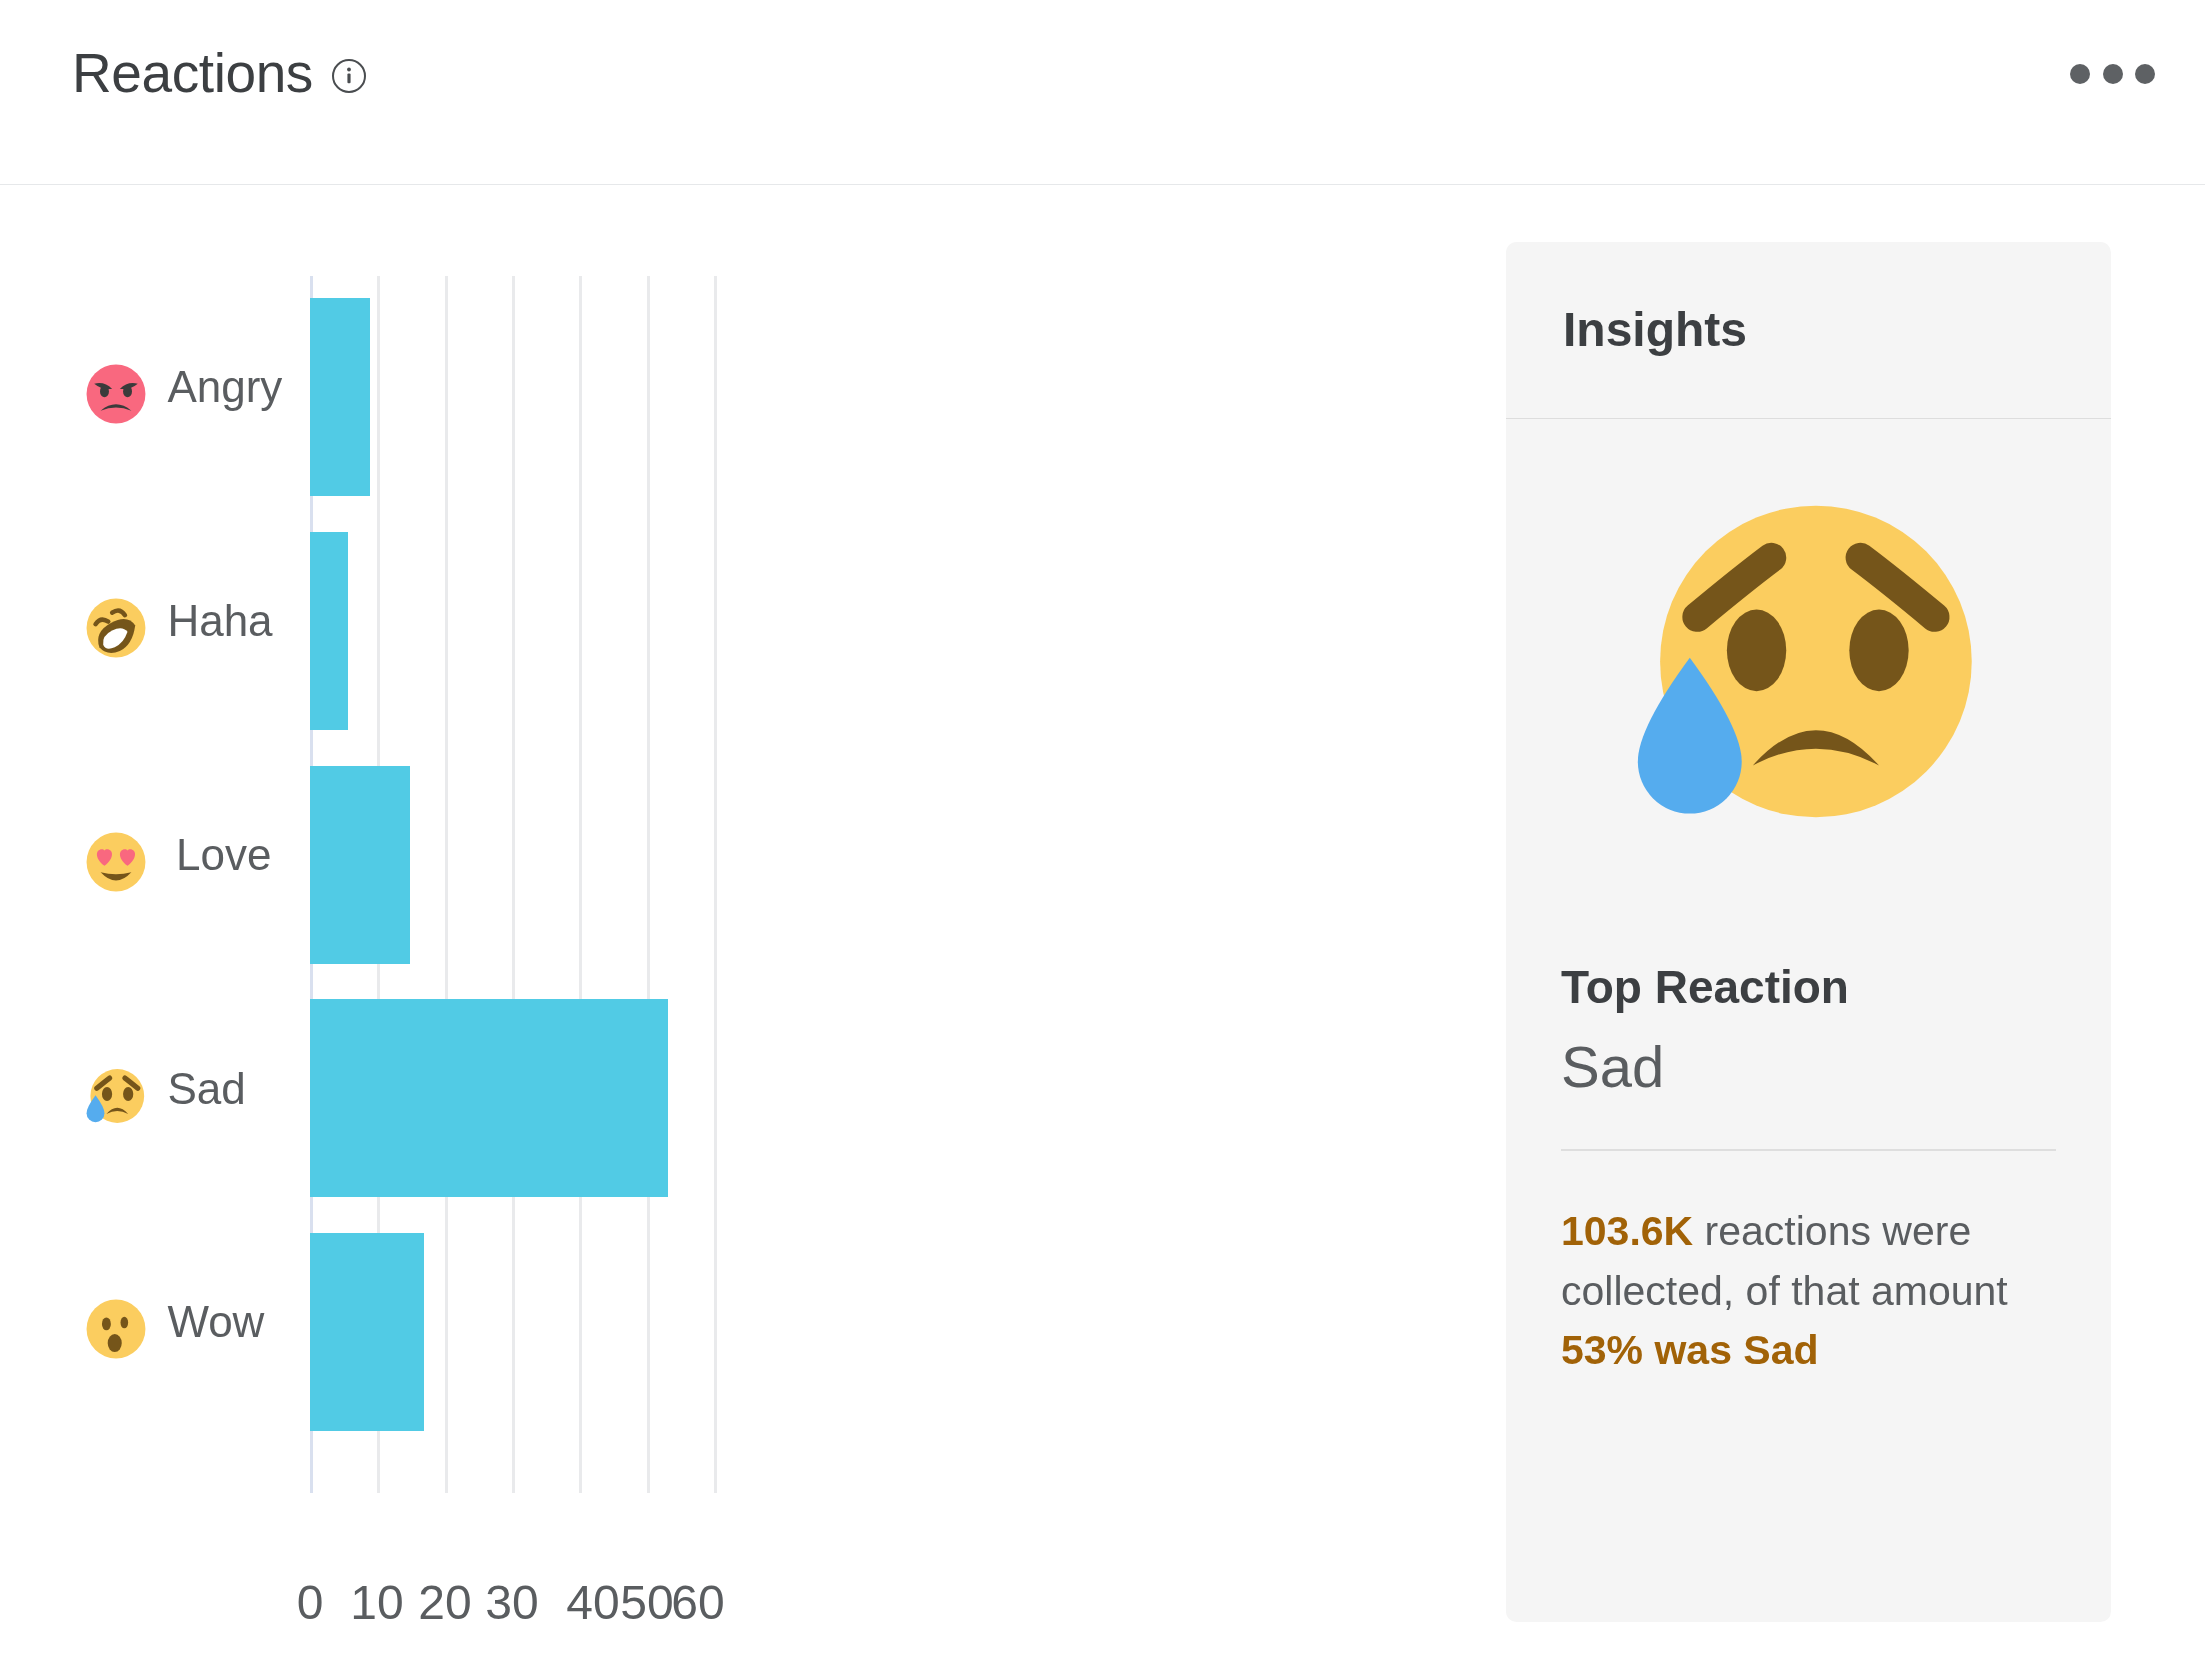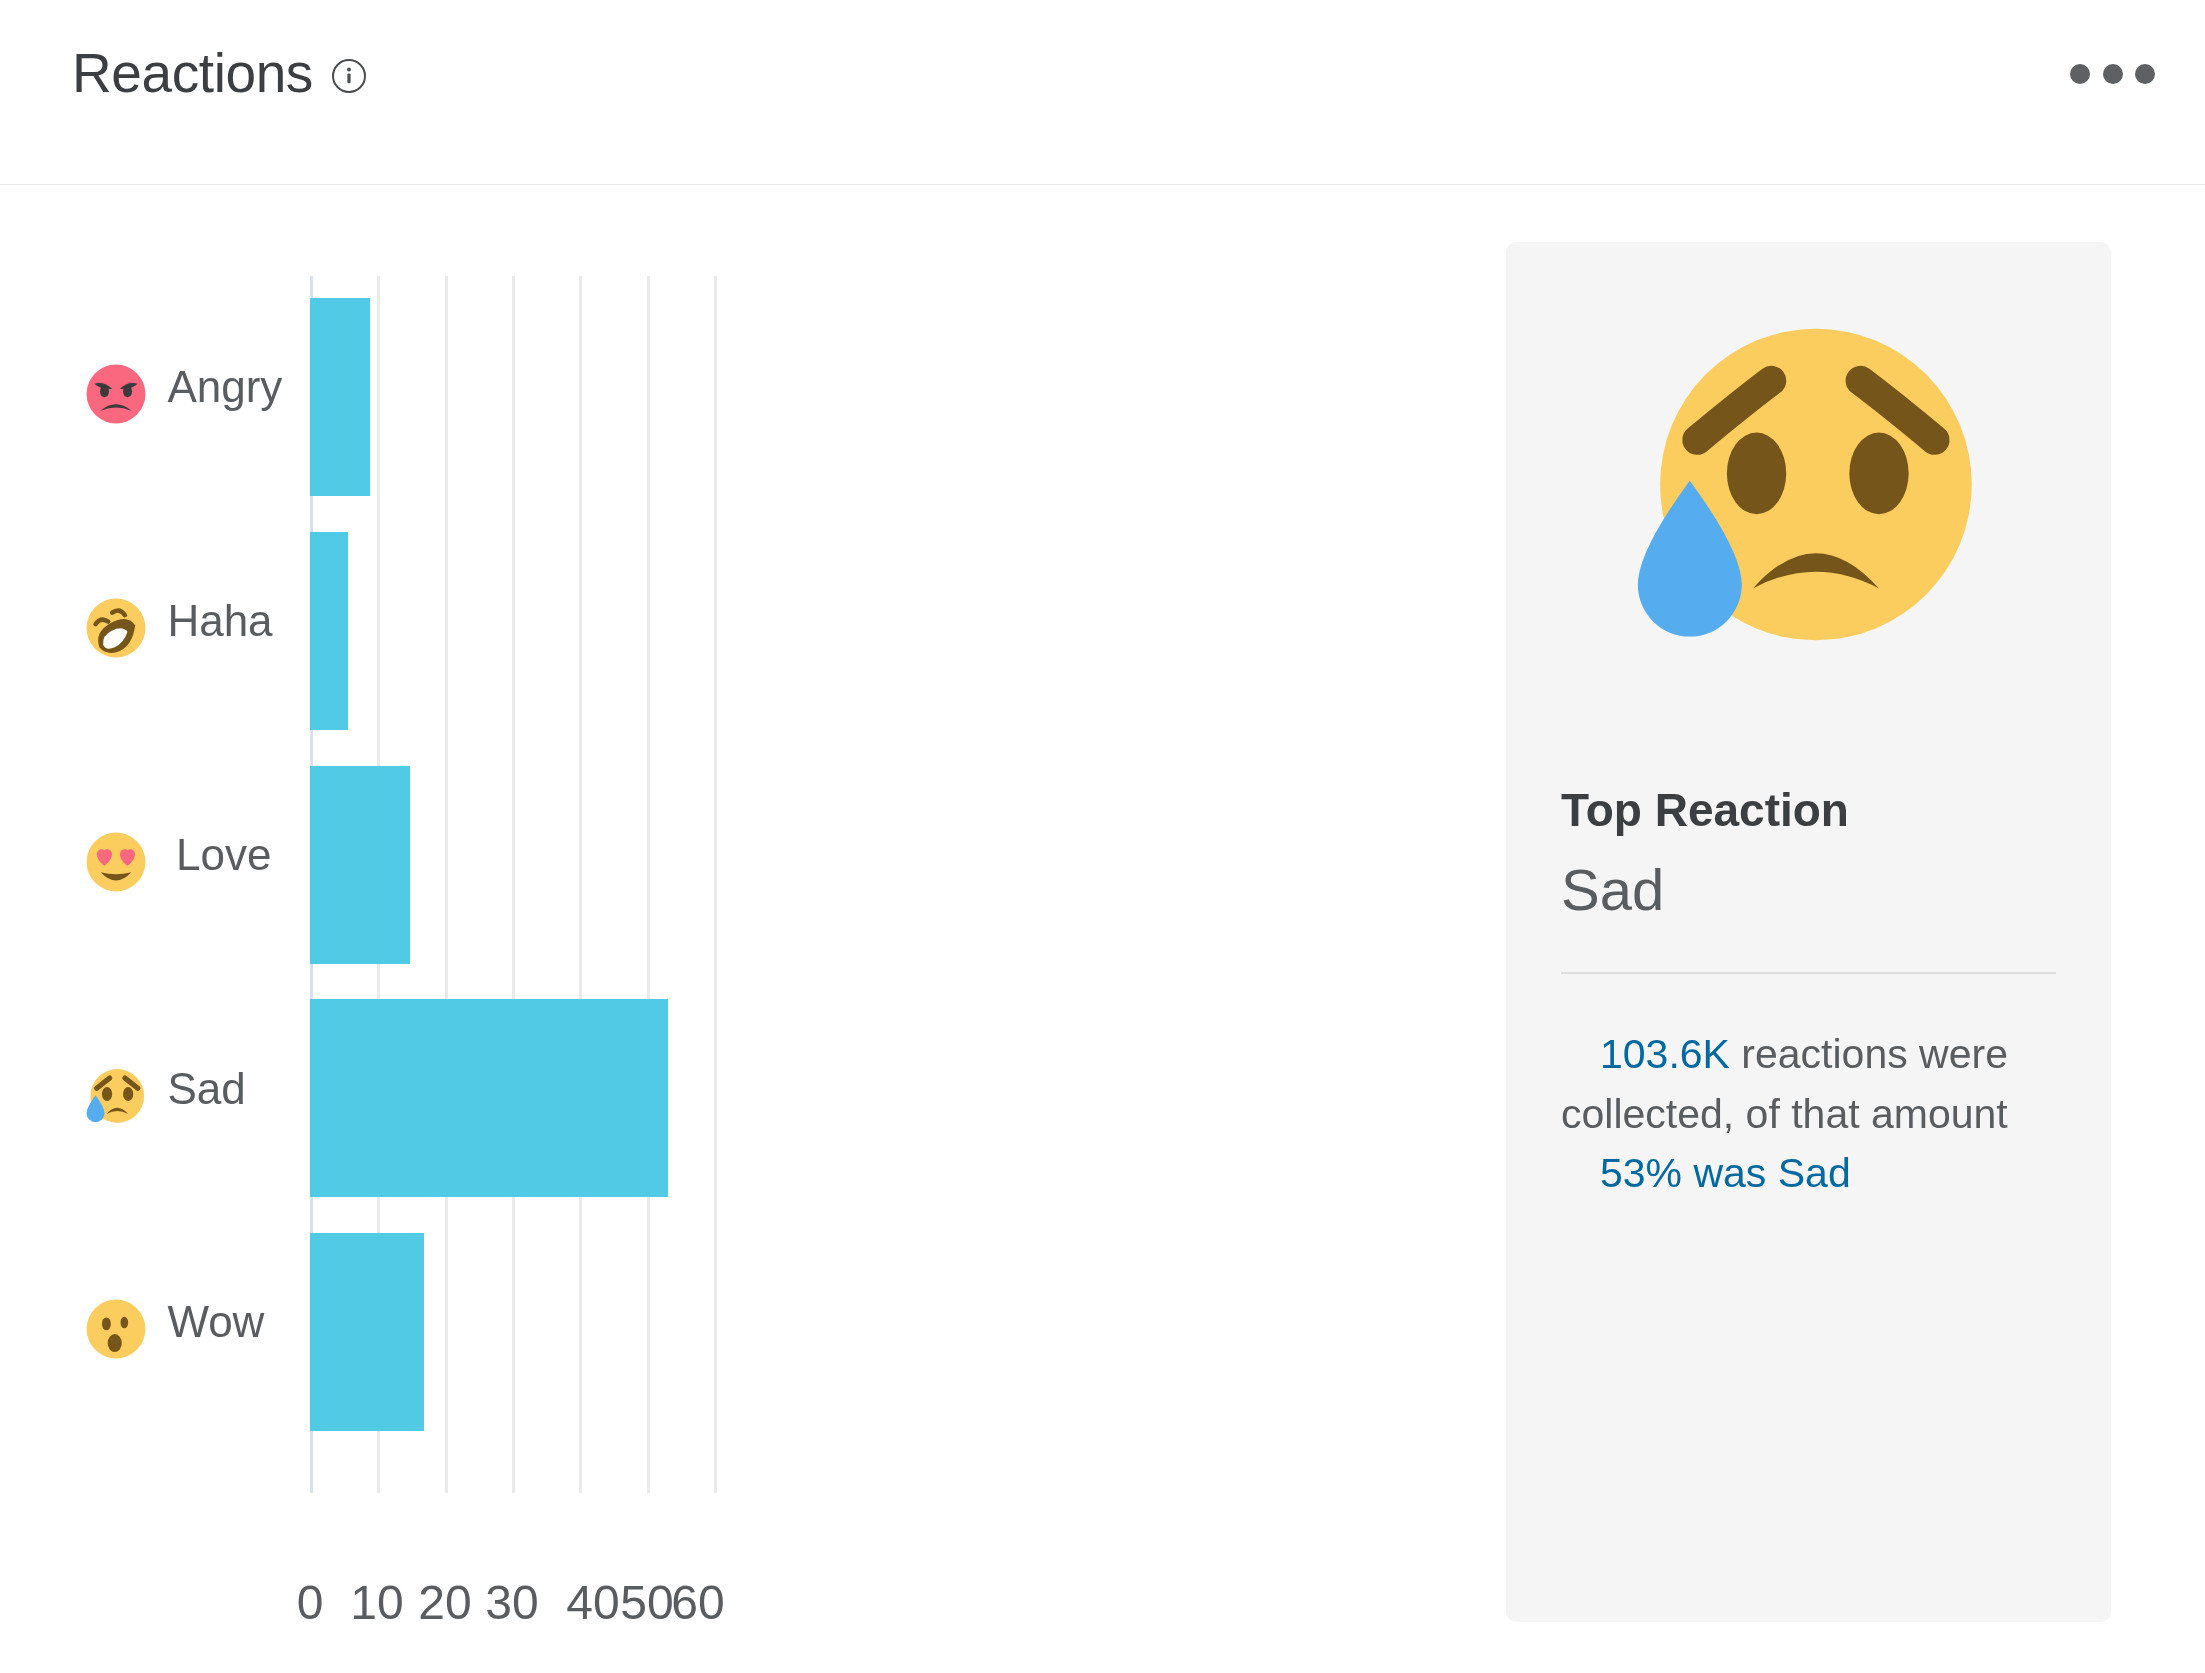--- a/index.html
+++ b/index.html
@@ -207,23 +207,22 @@
     width: 100%;
   }
   .insights-summary {
     margin-top: 51px;
     font-size: 41px;
     line-height: 1.45;
     color: #5a5d60;
     font-weight: 400;
   }
   .insights-summary b {
-    font-weight: 400;
-    color: #0369a1;
-    margin-left: 39px;
+    font-weight: 700;
+    color: #a16207;
   }
 </style>
 </head>
 <body>
 
 <div class="card">
 
   <div class="card-header">
     <div class="header-title-wrap">
       <div class="header-title">Reactions</div>
@@ -324,20 +323,23 @@
       <ellipse cx="35" cy="42" rx="7" ry="10" fill="#75551a"></ellipse>
       <ellipse cx="63" cy="40" rx="6" ry="9" fill="#75551a"></ellipse>
       <ellipse cx="48" cy="72" rx="11" ry="14" fill="#75551a"></ellipse>
             </svg></span>
           <span class="label-text">Wow</span>
         </div>
       </div>
   </div>
 
   <div class="insights">
+    <div class="insights-header">
+      <div class="insights-title">Insights</div>
+    </div>
     <div class="insights-body">
 
       <svg class="big-emoji" viewBox="0 0 100 100">
         <circle cx="52" cy="50" r="42" fill="#fbcd5f"></circle>
         <path d="M20 38 q12 -10 20 -16" stroke="#75551a" stroke-width="8" stroke-linecap="round" fill="none"></path>
         <path d="M84 38 q-12 -10 -20 -16" stroke="#75551a" stroke-width="8" stroke-linecap="round" fill="none"></path>
         <ellipse cx="36" cy="47" rx="8" ry="11" fill="#75551a"></ellipse>
         <ellipse cx="69" cy="47" rx="8" ry="11" fill="#75551a"></ellipse>
         <path d="M35 78 q17 -19 34 0 q-17 -9 -34 0 z" fill="#75551a"></path>
         <path d="M18 49 q14 19 14 28 a14 14 0 0 1 -28 0 q0 -9 14 -28 z" fill="#55acee"></path>

